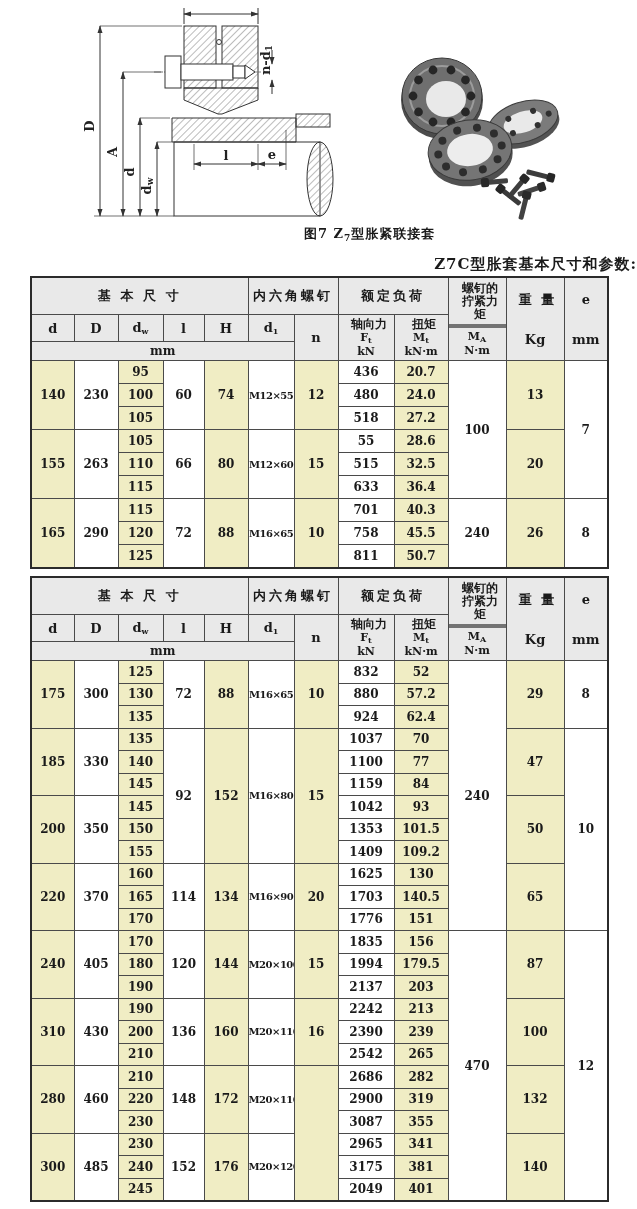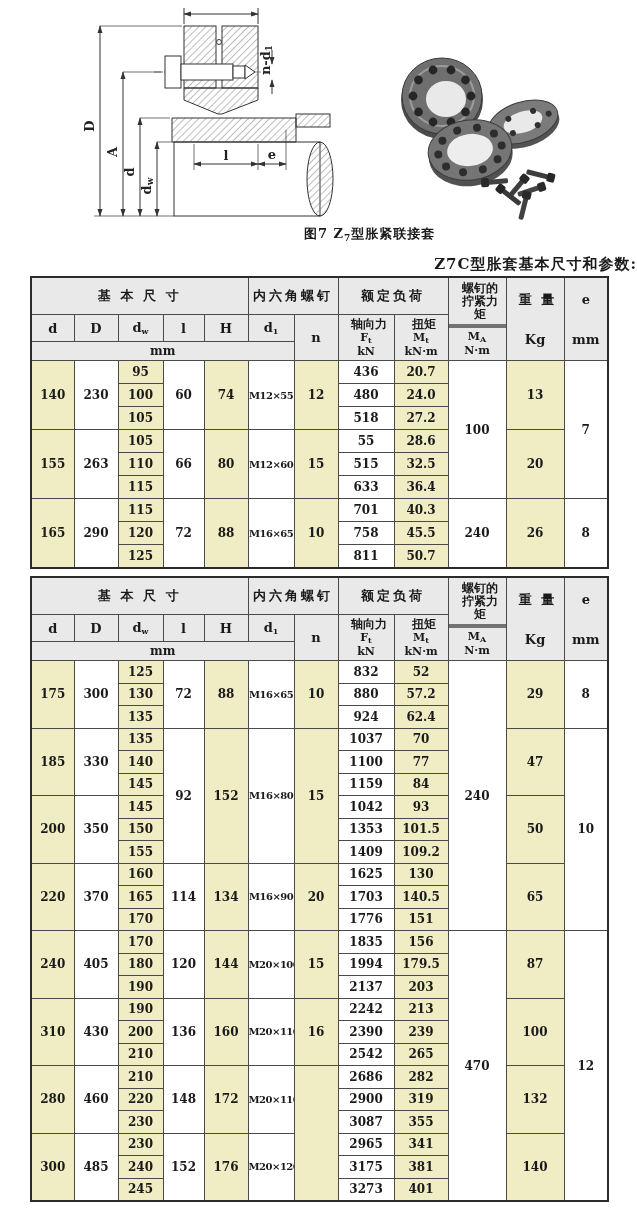--- a/index.html
+++ b/index.html
@@ -549,17 +549,17 @@
         <td class="y">341</td>
         <td rowspan="3" class="y">140</td>
       </tr>
       <tr>
         <td class="y">240</td>
         <td class="w">3175</td>
         <td class="y">381</td>
       </tr>
       <tr>
         <td class="y">245</td>
-        <td class="w">3273</td>
+        <td class="w">2049</td>
         <td class="y">401</td>
       </tr>
     </tbody>
 </table>
 
 </body></html>

